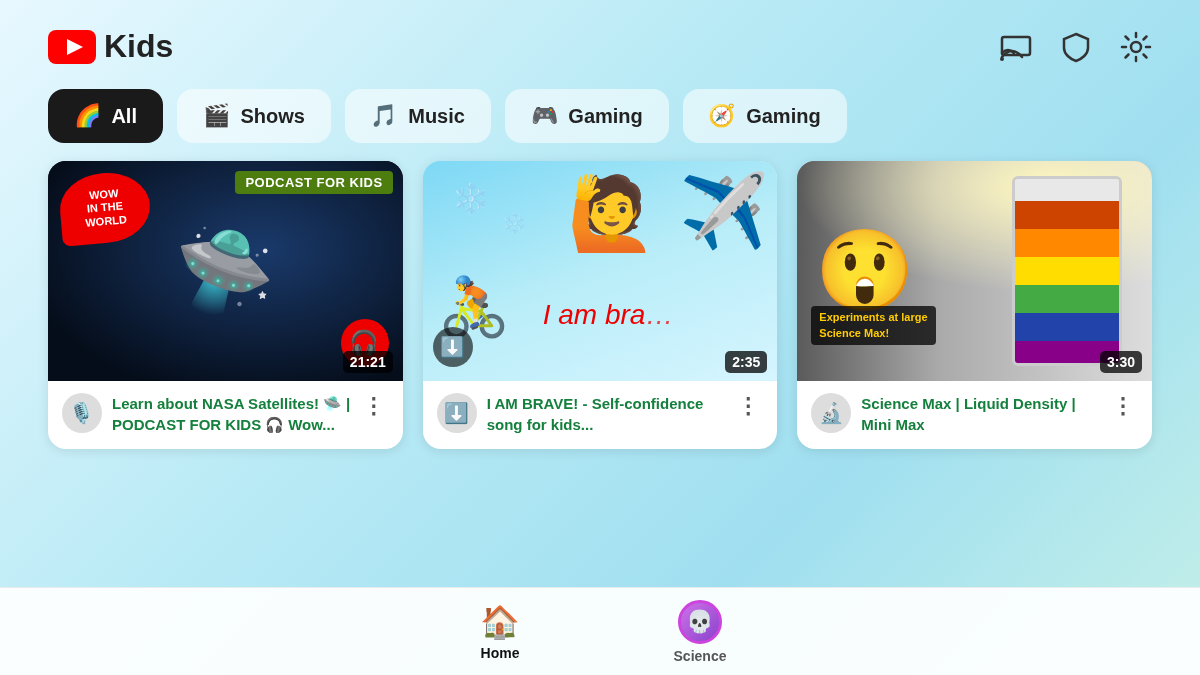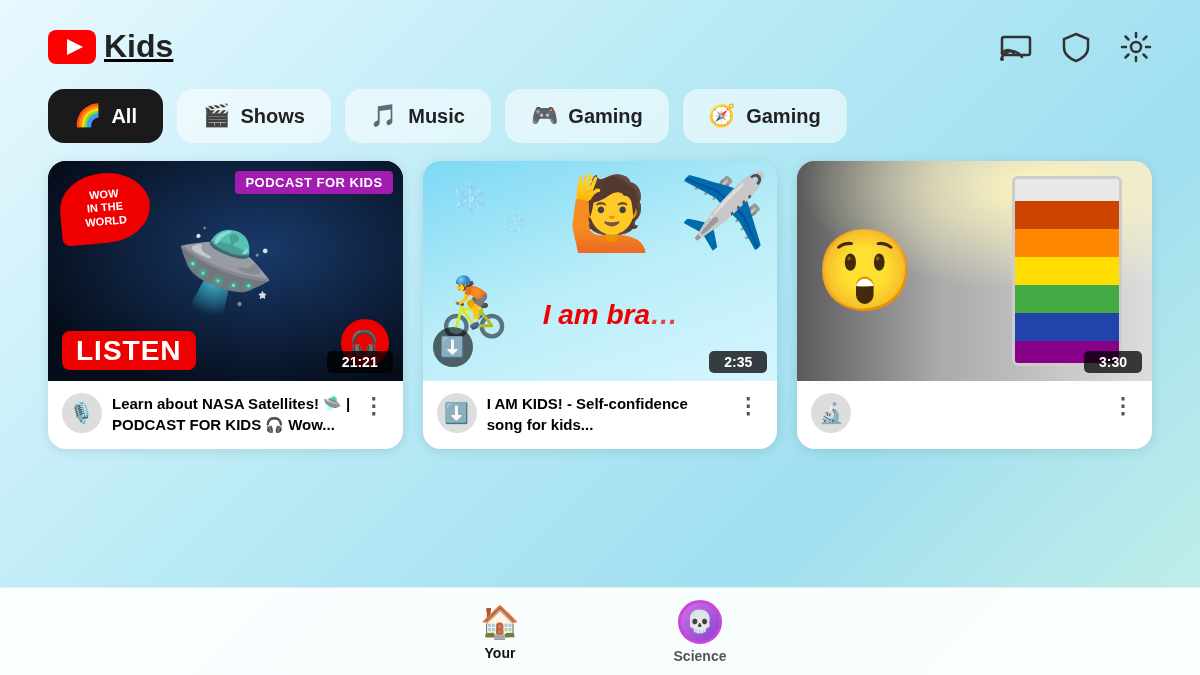--- a/index.html
+++ b/index.html
@@ -16,21 +16,20 @@
     .header {
       display: flex;
       align-items: center;
       justify-content: space-between;
       padding: 28px 48px 16px 48px;
     }
     .logo {
       display: flex;
       align-items: center;
       gap: 8px;
-      text-decoration: underline;
     }
     .yt-play-icon {
       width: 48px;
       height: 34px;
     }
     .logo-kids-text {
       font-size: 32px;
       font-weight: 700;
       color: #222;
       font-family: Arial, sans-serif;
@@ -111,21 +110,21 @@
       left: 50%;
       top: 50%;
       transform: translate(-50%, -50%);
       font-size: 80px;
       opacity: 0.85;
     }
     .thumb-1-overlay-top {
       position: absolute;
       top: 10px;
       right: 10px;
-      background: #a21caf;
+      background: #4d7c0f;
       color: #fff;
       font-size: 13px;
       font-weight: 700;
       padding: 4px 10px;
       border-radius: 4px;
       letter-spacing: 0.5px;
     }
     .thumb-1-overlay-bottom {
       position: absolute;
       bottom: 14px;
@@ -173,21 +172,21 @@
       color: #fff;
     }
     .duration-badge {
       position: absolute;
       bottom: 8px;
       right: 10px;
       background: rgba(0,0,0,0.75);
       color: #fff;
       font-size: 14px;
       font-weight: 700;
-      padding: 3px 15px;
+      padding: 3px 7px;
       border-radius: 5px;
     }
 
     
     .thumb-2 {
       background: linear-gradient(135deg, #7ddcf5 0%, #a8eaf8 50%, #d0f4fe 100%);
       display: flex;
       align-items: center;
       justify-content: center;
       position: relative;
@@ -256,21 +255,21 @@
       flex-shrink: 0;
       background: #ddd;
       display: flex;
       align-items: center;
       justify-content: center;
       font-size: 20px;
     }
     .video-title {
       font-size: 15px;
       font-weight: 600;
-      color: #000000;
+      color: #15803d;
       line-height: 1.4;
       max-width: 260px;
     }
     .more-btn {
       color: #555;
       font-size: 22px;
       font-weight: 700;
       cursor: pointer;
       padding: 0 4px;
       flex-shrink: 0;
@@ -382,23 +381,20 @@
 </div>
 
 <div class="video-grid">
 
   <div class="video-card">
     <div class="video-thumbnail thumb-1">
       <div class="thumb-1-bg"></div>
       <div class="wow-badge">WOW<br>IN THE<br>WORLD</div>
       <div class="thumb-1-overlay-top">PODCAST FOR KIDS</div>
       <div class="satellite-img">🛸</div>
-      <div class="thumb-1-overlay-bottom">
-        <span class="listen-badge">LISTEN</span>
-      </div>
       <div class="headphone-icon-badge">🎧</div>
       <div class="duration-badge">21:21</div>
     </div>
     <div class="video-info">
       <div class="video-left">
         <div class="channel-avatar">🎙️</div>
         <div class="video-title">Learn about NASA Satellites! 🛸 | PODCAST FOR KIDS 🎧 Wow...</div>
       </div>
       <div class="more-btn">⋮</div>
     </div>
@@ -411,29 +407,29 @@
 
       <div style="position:absolute;top:20px;left:30px;font-size:30px;opacity:0.5;">❄️</div>
       <div style="position:absolute;top:50px;left:80px;font-size:20px;opacity:0.4;">❄️</div>
 
       <div style="position:absolute;top:8px;right:8px;font-size:72px;">✈️</div>
 
       <div style="position:absolute;right:120px;top:10px;font-size:72px;">🙋</div>
 
       <div style="position:absolute;left:16px;bottom:40px;font-size:58px;">🚴</div>
 
-      <div style="position:absolute;bottom:50px;left:120px;color:#e00;font-size:28px;font-weight:700;font-style:italic;">I am bra<span style="opacity:0.7">…</span></div>
+      <div style="position:absolute;bottom:50px;left:120px;color:#e00;font-size:28px;font-weight:400;font-style:italic;">I am bra<span style="opacity:0.7">…</span></div>
 
       <div class="download-badge">⬇️</div>
       <div class="duration-badge">2:35</div>
     </div>
     <div class="video-info">
       <div class="video-left">
         <div class="channel-avatar">⬇️</div>
-        <div class="video-title">I AM KIDS! - Self-confidence song for kids...</div>
+        <div class="video-title">I AM BRAVE! - Self-confidence song for kids...</div>
       </div>
       <div class="more-btn">⋮</div>
     </div>
   </div>
 
   <div class="video-card">
     <div class="video-thumbnail thumb-3">
       <div class="thumb-3-bg"></div>
       <div class="lightning-bg"></div>
 
@@ -442,34 +438,36 @@
       <div style="position:absolute;right:30px;top:15px;width:110px;height:190px;display:flex;flex-direction:column;overflow:hidden;border-radius:6px;border:3px solid #ccc;">
         <div style="flex:1;background:#e8e8e8;"></div>
         <div style="height:28px;background:#cc4400;"></div>
         <div style="height:28px;background:#ff8800;"></div>
         <div style="height:28px;background:#ffdd00;"></div>
         <div style="height:28px;background:#44aa44;"></div>
         <div style="height:28px;background:#2244aa;"></div>
         <div style="height:22px;background:#880088;"></div>
       </div>
 
+      <div style="position:absolute;bottom:36px;left:14px;background:rgba(0,0,0,0.75);color:#ffcc00;font-size:11px;font-weight:700;padding:4px 8px;border-radius:4px;line-height:1.4;">Experiments at large<br>Science Max!</div>
       <div class="duration-badge">3:30</div>
     </div>
     <div class="video-info">
       <div class="video-left">
         <div class="channel-avatar">🔬</div>
+        <div class="video-title">Science Max | Liquid Density | Mini Max</div>
       </div>
       <div class="more-btn">⋮</div>
     </div>
   </div>
 
 </div>
 
 <div class="bottom-nav">
   <div class="nav-item">
     <span class="nav-icon active">🏠</span>
-    <span class="nav-label active">Your</span>
+    <span class="nav-label active">Home</span>
   </div>
   <div class="nav-item">
     <div class="nav-avatar">💀</div>
     <span class="nav-label">Science</span>
   </div>
 </div>
 
 </body></html>

